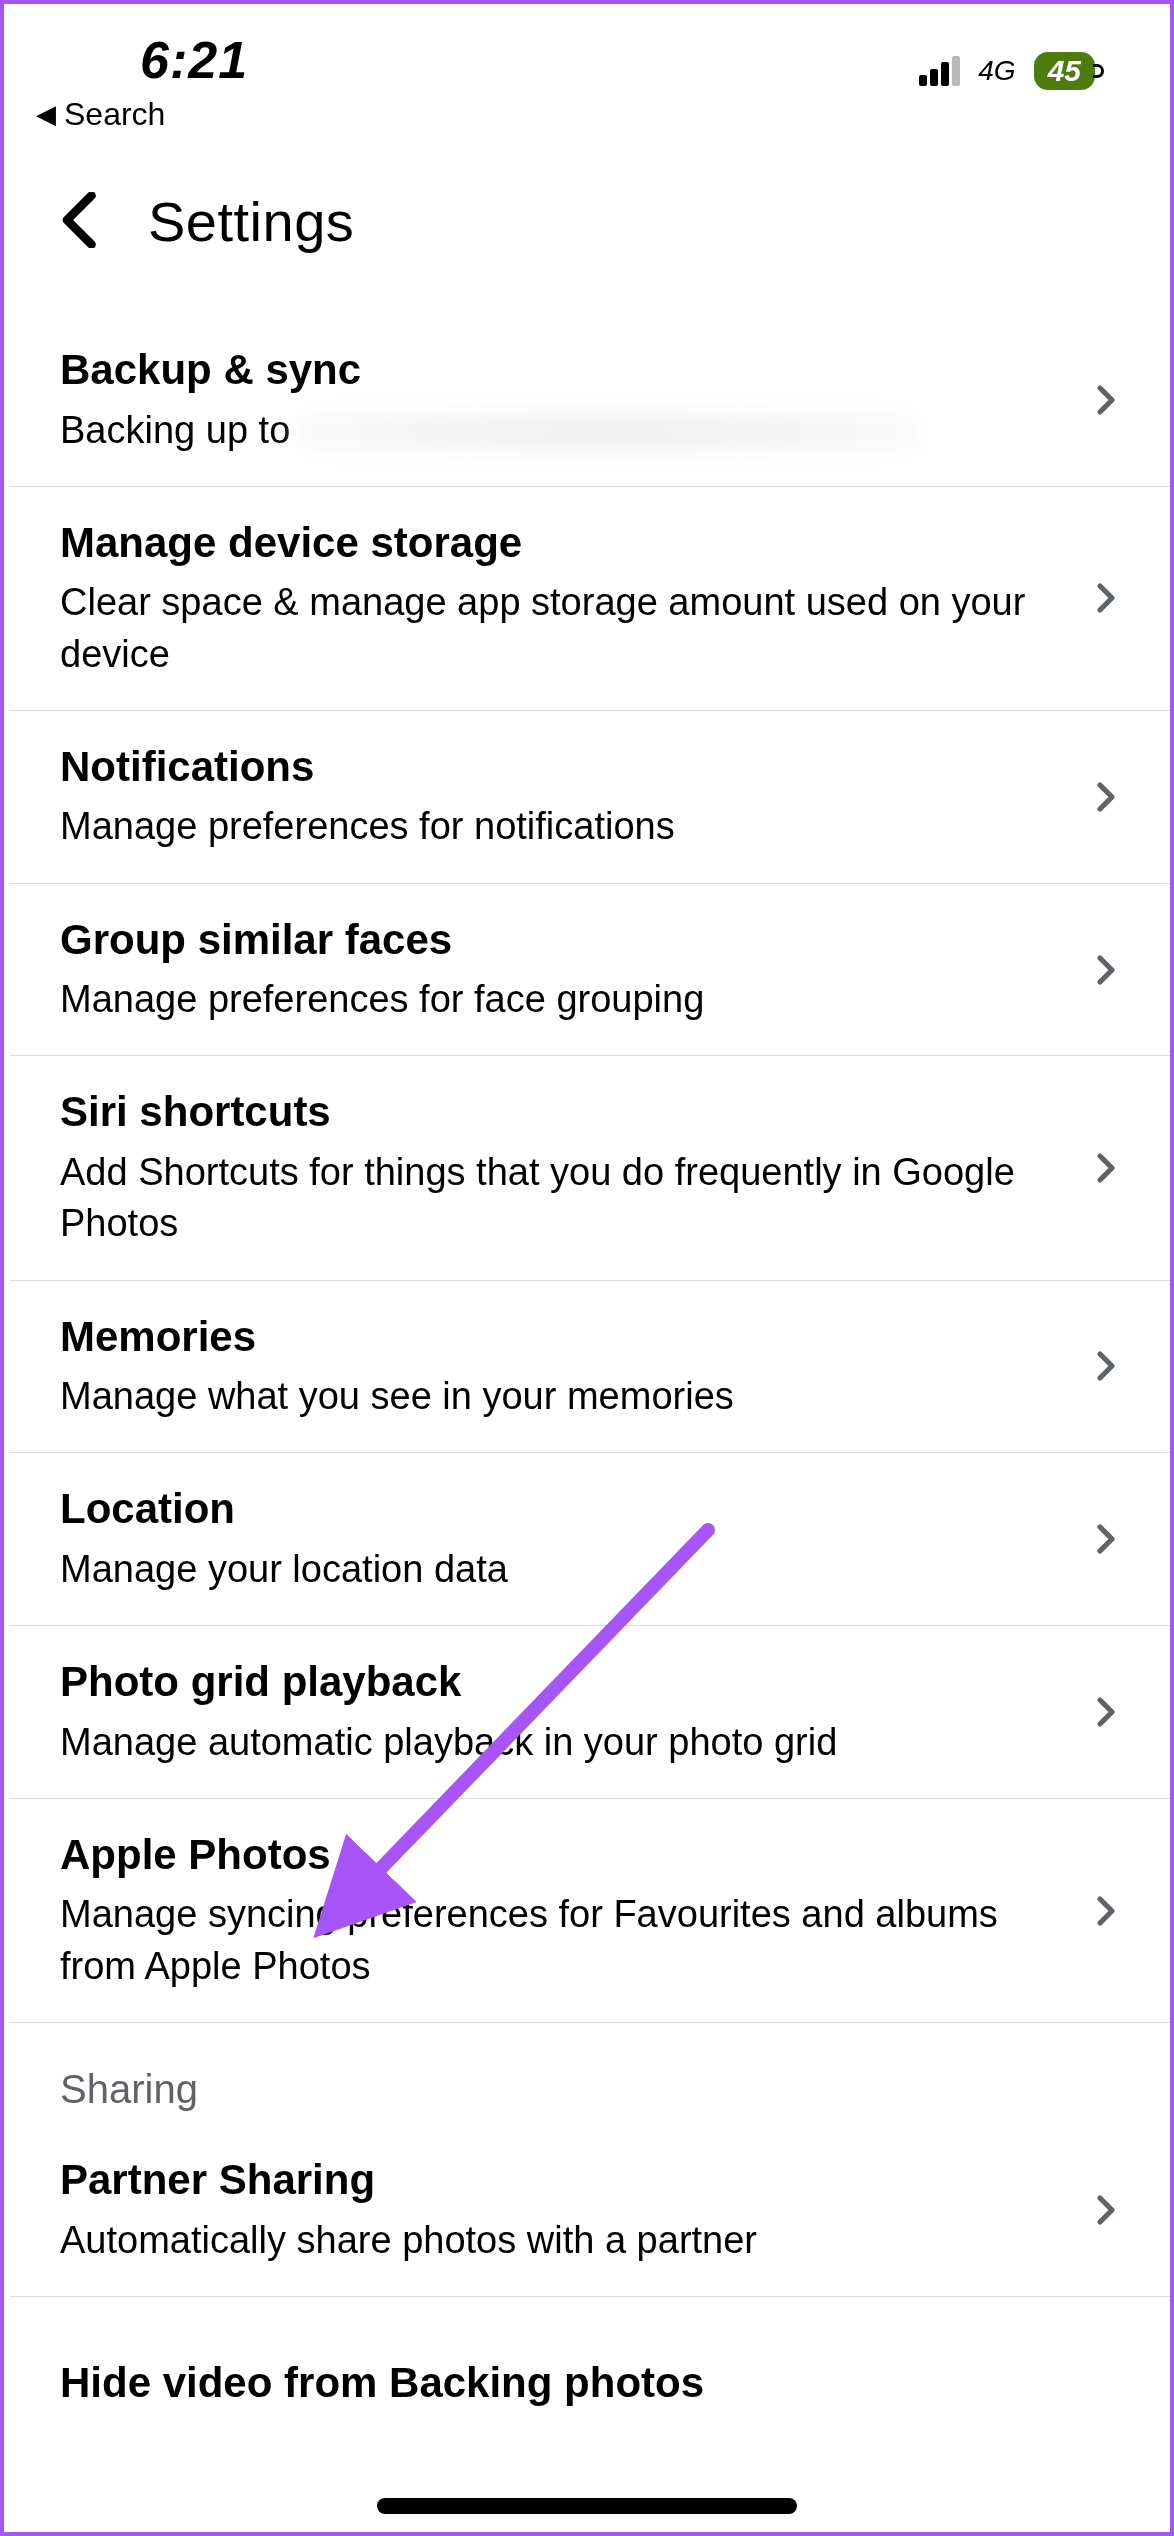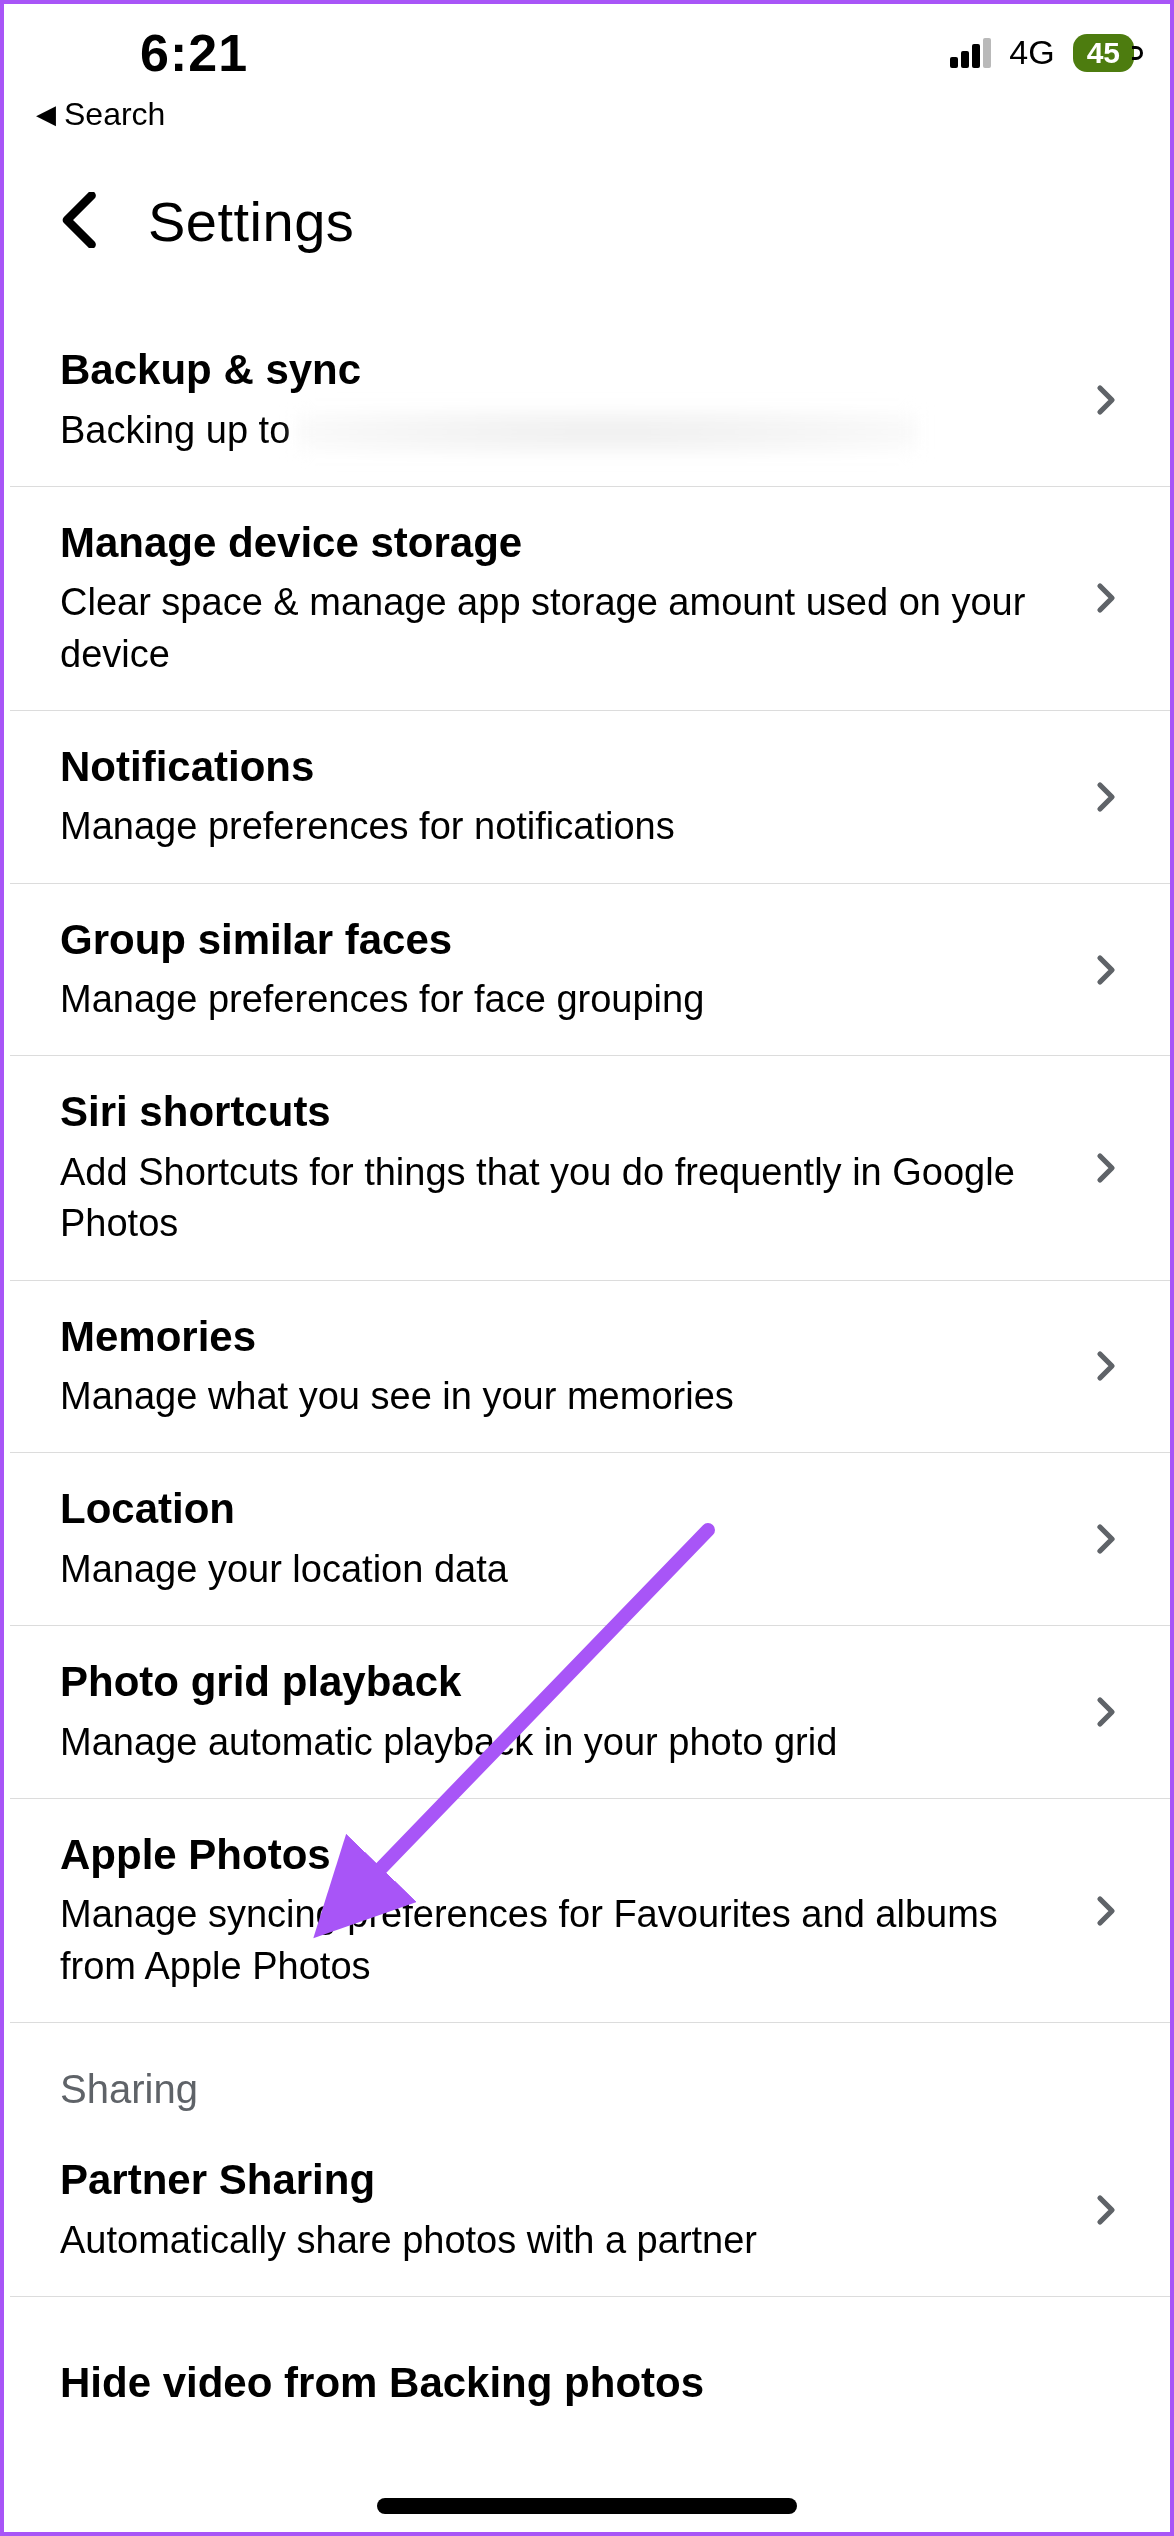--- a/index.html
+++ b/index.html
@@ -21,23 +21,24 @@
       inset: 0;
       border: 4px solid #a855f7;
       pointer-events: none;
       z-index: 100;
     }
 
     
     .status-bar {
       height: 90px;
       display: flex;
-      align-items: center;
+      align-items: flex-end;
       justify-content: space-between;
-      padding: 15px 40px 0 140px;
+      padding: 15px 79px 0 140px;
+      font-style: italic;
     }
     .status-time {
       font-size: 52px;
       font-weight: 700;
       letter-spacing: 1px;
     }
     .status-right {
       display: flex;
       align-items: center;
       gap: 12px;
@@ -51,21 +52,21 @@
     .signal-bars span {
       width: 8px;
       background: #000;
       border-radius: 2px;
     }
     .signal-bars span:nth-child(1){height:11px}
     .signal-bars span:nth-child(2){height:17px}
     .signal-bars span:nth-child(3){height:24px}
     .signal-bars span:nth-child(4){height:30px;background:#b9b9b9}
     .net-label {
-      font-size: 34px;
+      font-size: 28px;
       font-weight: 500;
       margin-left: 6px;
     }
     .battery {
       background: #4d7c0f;
       color: #fff;
       font-size: 30px;
       font-weight: 700;
       padding: 2px 14px;
       border-radius: 14px;

